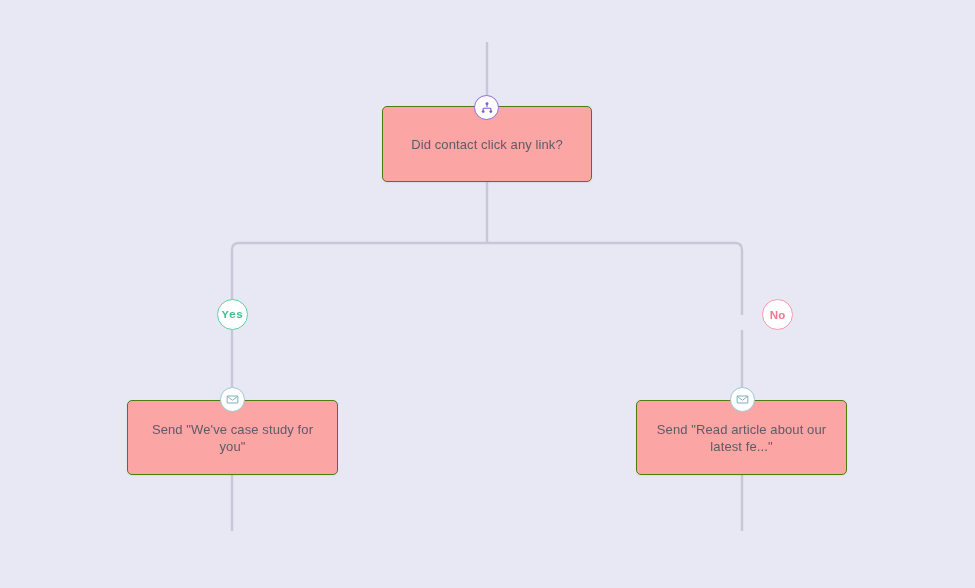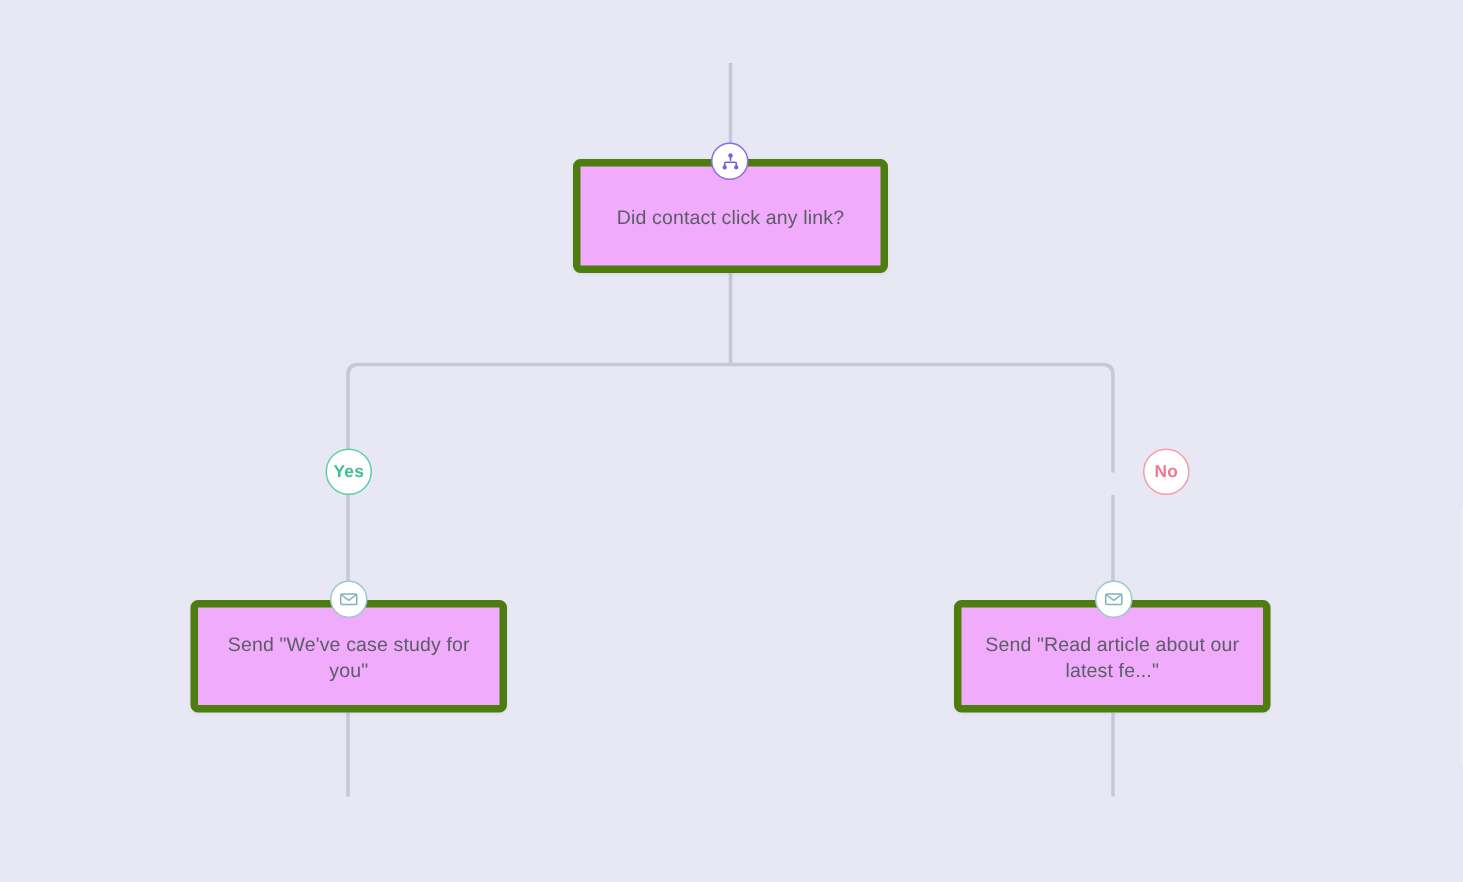--- a/index.html
+++ b/index.html
@@ -26,22 +26,22 @@
     left: 0;
     top: 0;
     width: 975px;
     height: 588px;
     pointer-events: none;
   }
   
   .node-card {
     position: absolute;
     box-sizing: border-box;
-    background: #f0abfc;
-    border: 5px solid #4d7c0f;
+    background: #fca5a5;
+    border: 1px solid #4d7c0f;
     border-radius: 5px;
     box-shadow: 0 1px 2px rgba(120,120,160,0.10);
     display: flex;
     align-items: center;
     justify-content: center;
     padding: 6px 14px;
   }
   .node-label {
     font-size: 13px;
     line-height: 17px;
@@ -73,21 +73,21 @@
     box-sizing: border-box;
     border-radius: 50%;
     background: #ffffff;
     display: flex;
     align-items: center;
     justify-content: center;
     font-size: 11.5px;
     font-weight: bold;
     letter-spacing: 0.2px;
   }
-  .badge-yes { border: 1.6px solid #5fcfa4; color: #3fbf8f; }
+  .badge-yes { border: 1.6px solid #5fcfa4; color: #3fbf8f; font-family: Liberation Mono, monospace; }
   .badge-no  { border: 1.6px solid #f59aab; color: #f2758e; }
 </style>
 </head>
 <body>
 
 <div id="canvas">
 
   <svg class="conn-svg" viewBox="0 0 975 588" xmlns="http://www.w3.org/2000/svg">
     <g stroke="#c5c8d8" stroke-width="2.4" fill="none" stroke-linecap="butt">
 

